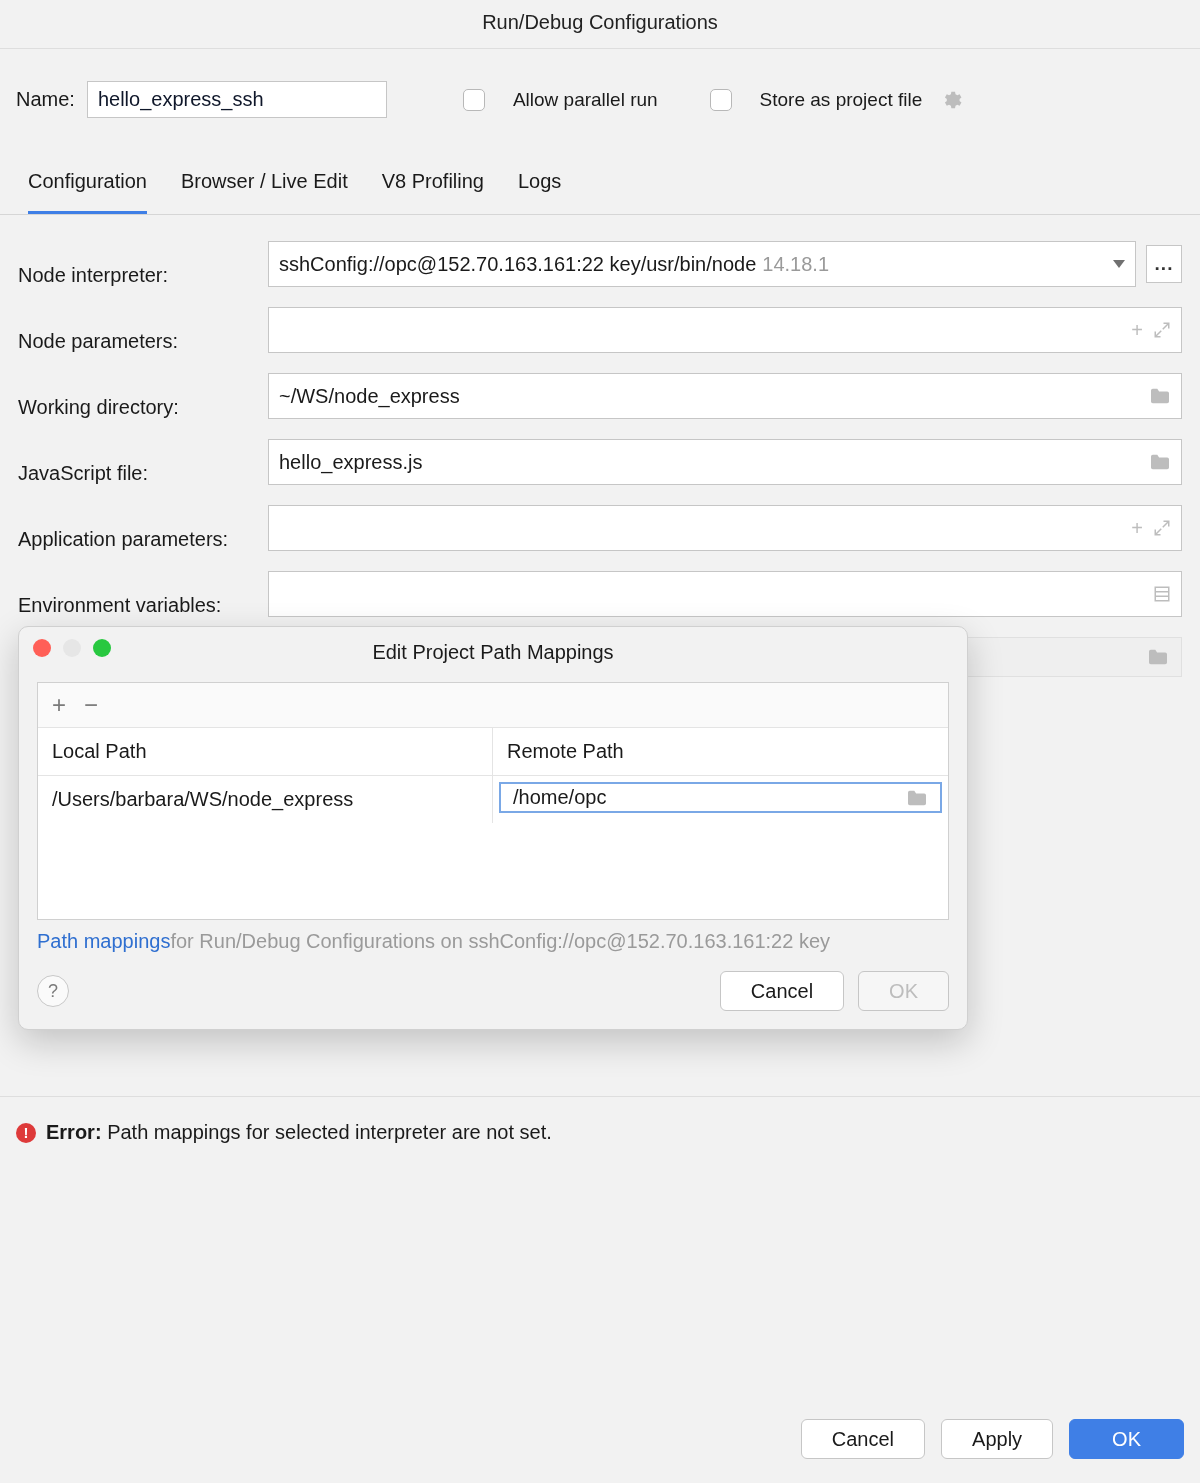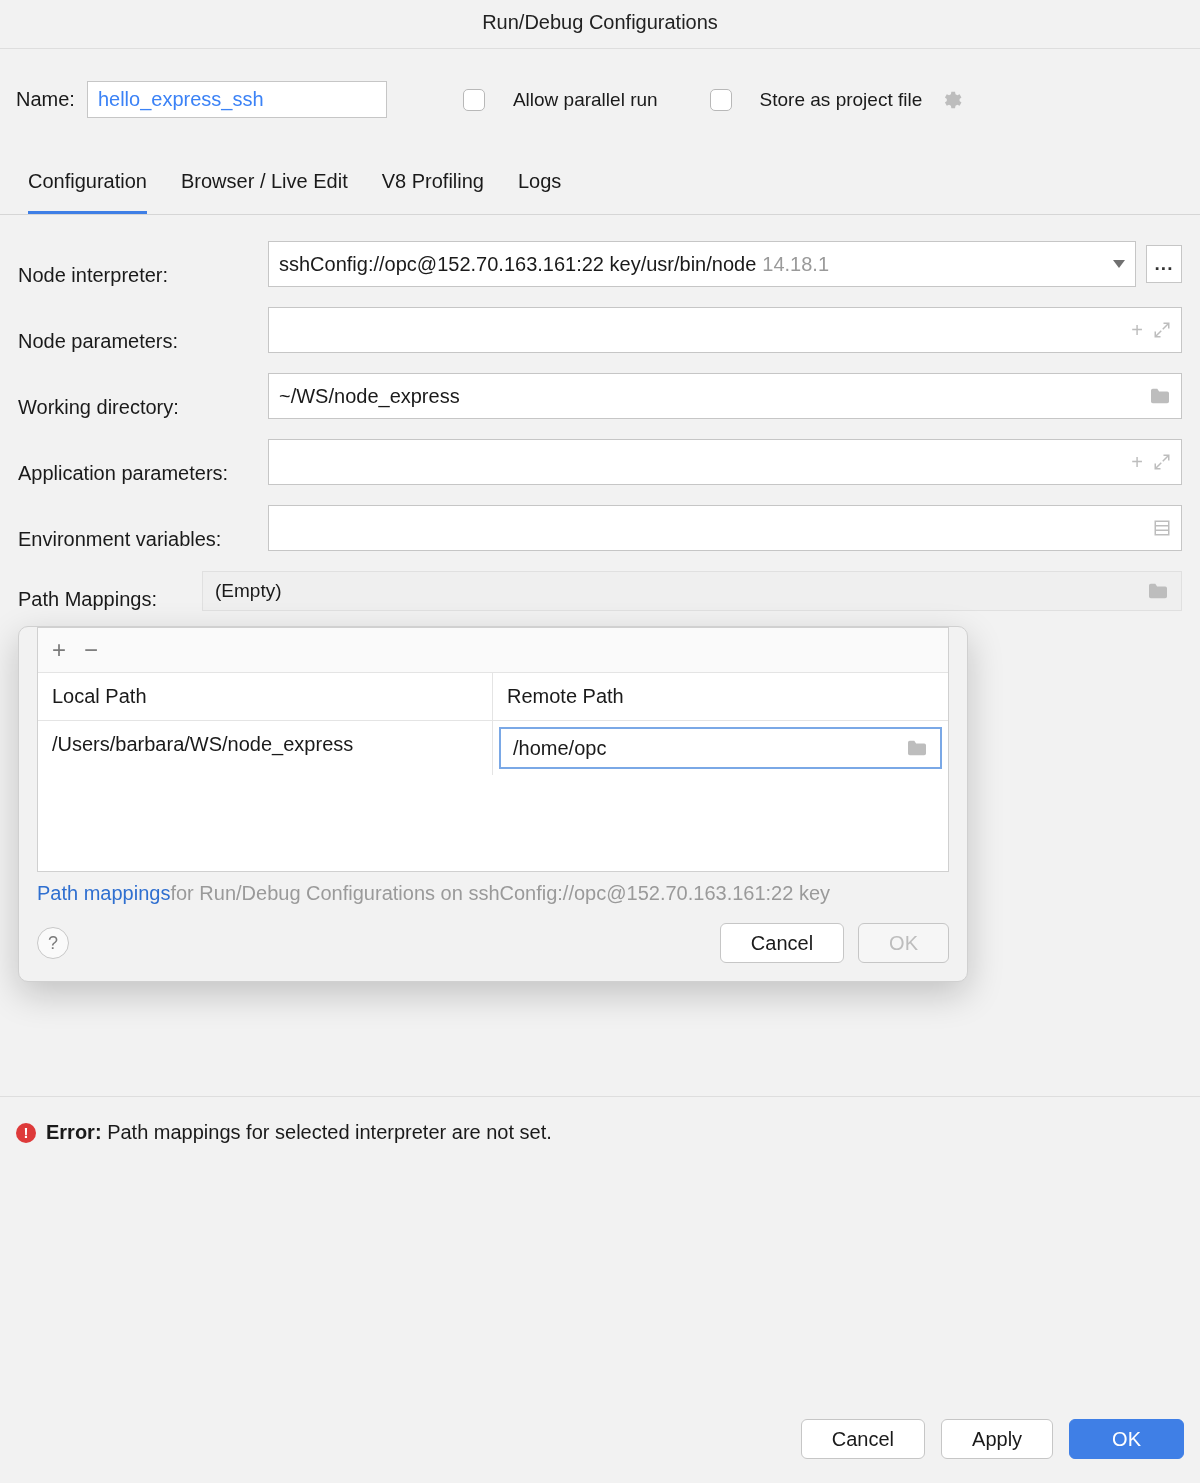--- a/index.html
+++ b/index.html
@@ -27,21 +27,21 @@
     align-items: center;
     gap: 12px;
     padding: 32px 16px 0 16px;
   }
   .lbl { font-size: 20px; color: #1a1a1a; white-space: nowrap; }
   .txt {
     font-size: 20px;
     padding: 6px 10px;
     border: 1px solid #c6c6c6;
     background: #fff;
-    color: #3b82f6;
+    color: #0f172a;
   }
   .name-input { width: 300px; }
   .spacer { flex: 0 0 52px; }
   .chk-wrap { display: flex; align-items: center; gap: 28px; }
   .chk {
     width: 22px; height: 22px;
     border: 1.5px solid #b8b8b8;
     border-radius: 5px;
     background: #fff;
   }
@@ -174,21 +174,21 @@
   }
   .col-l { width: 50%; border-right: 1px solid #e4e4e4; }
   .col-r { width: 50%; display:flex; align-items:center; }
   .tbl-row { display: flex; }
   .tbl-row .col-r-cell {
     width: 50%;
     padding: 6px;
   }
   .cell-input {
     width: 100%;
-    height: 42px;
+    height: 31px;
     border: 2px solid #7aa8e6;
     background: #fff;
     display: flex;
     align-items: center;
     padding: 0 12px;
     font-size: 20px;
   }
   .cell-input .folder-holder { margin-left:auto; color:#bdbdbd; }
   .tbl-body-space { height: 96px; }
   .pm-note {
@@ -334,20 +334,35 @@
           <span>
             <svg class="folder-icon" viewBox="0 0 24 20" fill="currentColor">
                 <path d="M2 4a2 2 0 012-2h5l2 3h9a2 2 0 012 2v9a2 2 0 01-2 2H4a2 2 0 01-2-2V4z"></path>
               </svg>
           </span>
         </span>
       </div>
     </div>
   </div>
 
+  <div class="form-row">
+    <span class="flabel">JavaScript file:</span>
+    <div class="field">
+      <div class="field-input">
+        <span>hello_express.js</span>
+        <span class="icon-right">
+          <span>
+            <svg class="folder-icon" viewBox="0 0 24 20" fill="currentColor">
+                <path d="M2 4a2 2 0 012-2h5l2 3h9a2 2 0 012 2v9a2 2 0 01-2 2H4a2 2 0 01-2-2V4z"></path>
+              </svg>
+          </span>
+        </span>
+      </div>
+    </div>
+  </div>
 
   <div class="form-row">
     <span class="flabel">Application parameters:</span>
     <div class="field">
       <div class="field-input">
         <span></span>
         <span class="icon-right">
           <span class="plus-icon">+</span>
           <span>
             <svg class="expand-icon" viewBox="0 0 24 24" fill="none" stroke="currentColor" stroke-width="2">
@@ -385,20 +400,28 @@
         <svg class="folder-icon" viewBox="0 0 24 20" fill="currentColor">
             <path d="M2 4a2 2 0 012-2h5l2 3h9a2 2 0 012 2v9a2 2 0 01-2 2H4a2 2 0 01-2-2V4z"></path>
           </svg>
       </span>
     </div>
   </div>
 
 </div>
 
 <div class="modal">
+  <div class="modal-titlebar">
+    <div class="traffic">
+      <span class="tl r"></span>
+      <span class="tl y"></span>
+      <span class="tl g"></span>
+    </div>
+    <span>Edit Project Path Mappings</span>
+  </div>
 
   <div class="modal-inner">
     <div class="modal-toolbar">
       <span>+</span>
       <span>−</span>
     </div>
     <div class="tbl-head">
       <div class="col-l">Local Path</div>
       <div class="col-r">Remote Path</div>
     </div>

